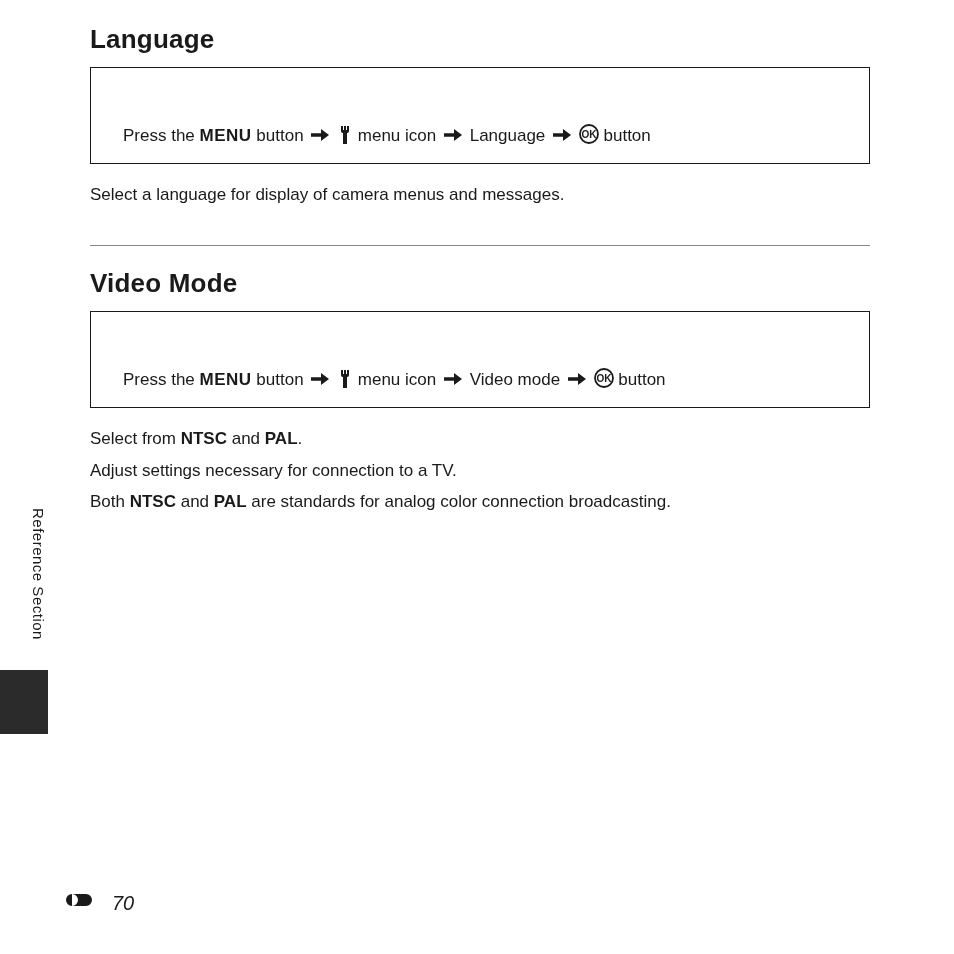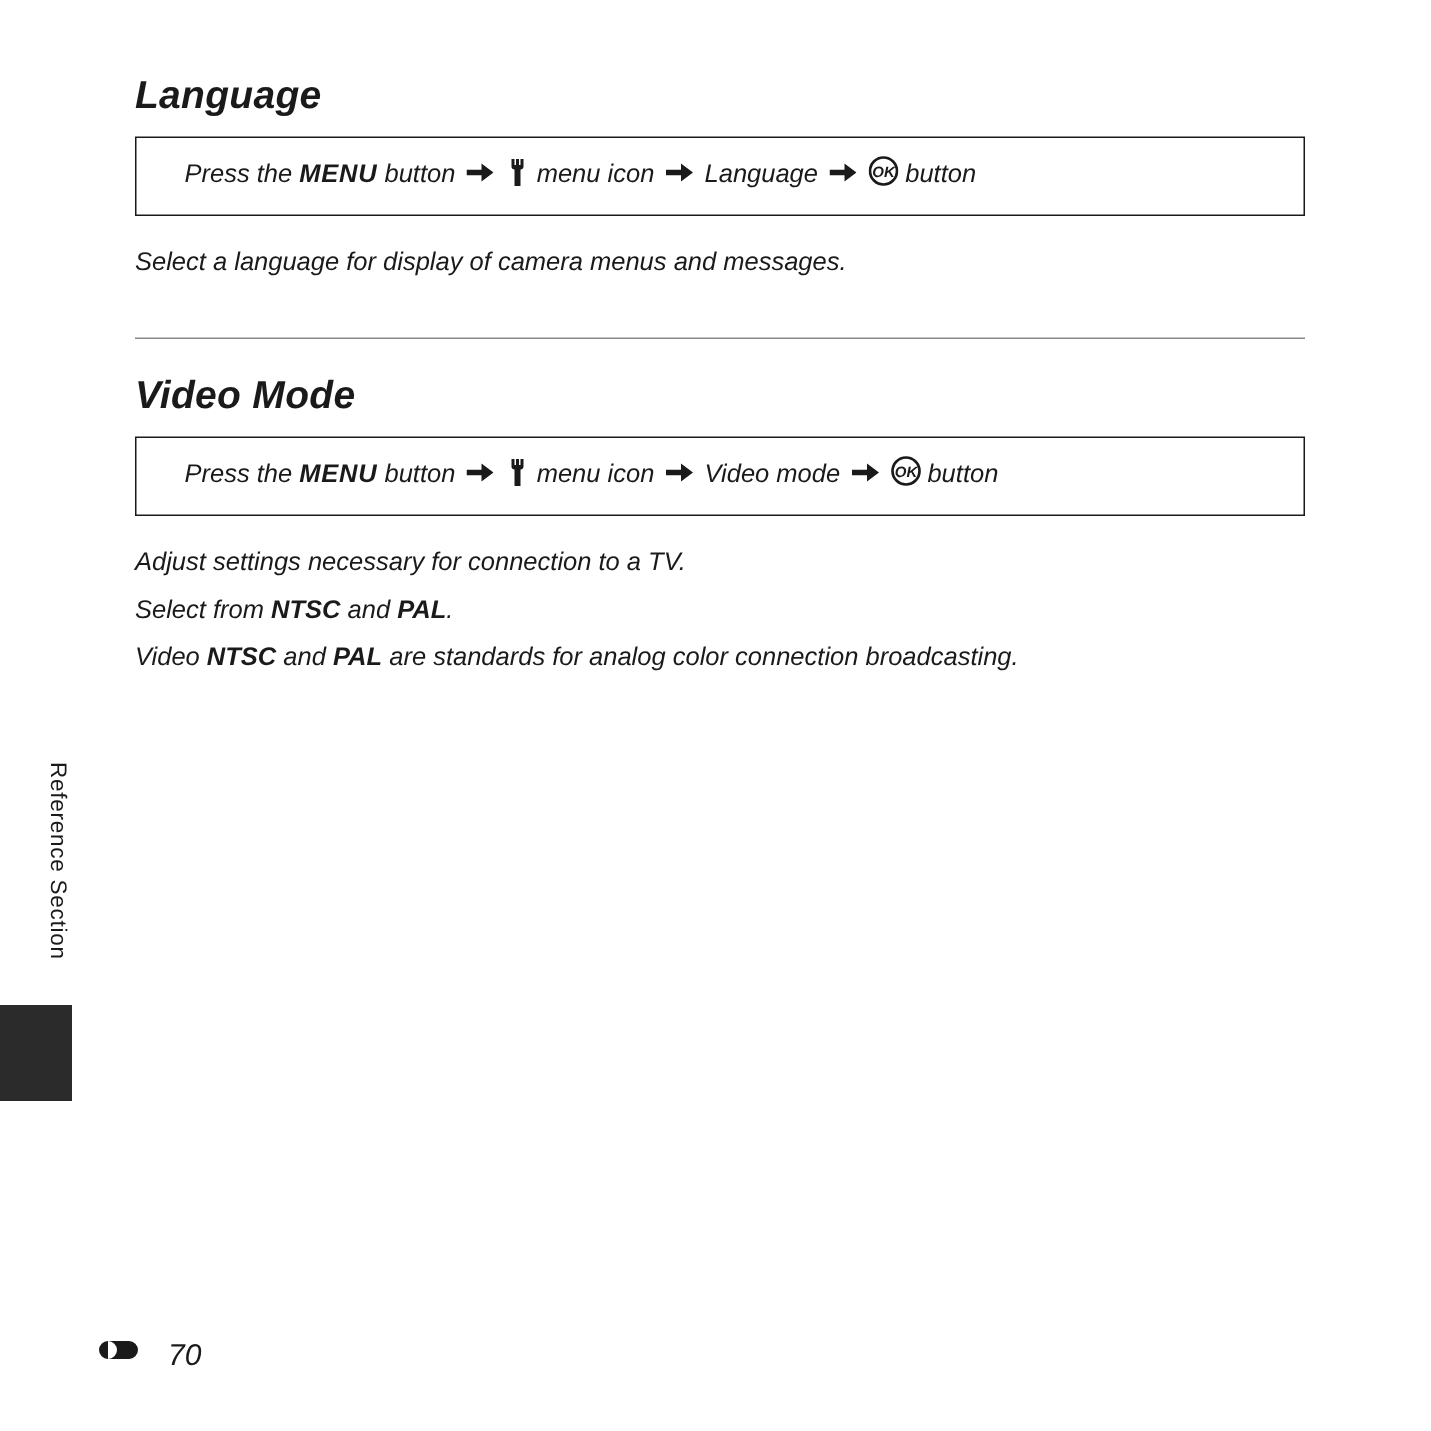--- a/index.html
+++ b/index.html
@@ -8,23 +8,22 @@
     width: 954px;
     height: 954px;
     background: #fff;
     font-family: "Segoe UI", "Helvetica Neue", Arial, sans-serif;
     color: #1a1a1a;
     position: relative;
   }
   .page {
     position: absolute;
     left: 90px;
-    top: 48px;
+    top: 24px;
     width: 780px;
-    font-style: italic;
   }
   h2.heading {
     font-size: 26px;
     font-weight: 700;
     margin: 0 0 12px 0;
     letter-spacing: 0.2px;
   }
   .nav-box {
     border: 1px solid #1a1a1a;
     padding: 12px 32px;
@@ -54,20 +53,21 @@
     padding-left: 26px;
   }
   ul.bullets li {
     font-size: 17px;
     line-height: 1.5;
   }
   
   .icon {
     display: inline-block;
     vertical-align: -3px;
+    margin-top: 44px;
   }
   .arrow {
     display: inline-block;
     vertical-align: -1px;
     margin: 0 3px;
   }
   
   .side-tab {
     position: absolute;
     left: 0;
@@ -142,26 +142,26 @@
           <path d="M0 5.2 H10 V1 L18 7 L10 13 V8.8 H0 Z" fill="#1a1a1a"></path>
         </svg></span><span> Video mode </span><span class="arrow"><svg width="18" height="14" viewBox="0 0 18 14">
           <path d="M0 5.2 H10 V1 L18 7 L10 13 V8.8 H0 Z" fill="#1a1a1a"></path>
         </svg></span>
     <span class="icon"><svg width="20" height="20" viewBox="0 0 20 20">
           <circle cx="10" cy="10" r="9" fill="none" stroke="#1a1a1a" stroke-width="1.8"></circle>
           <text x="10" y="14" text-anchor="middle" font-size="10" font-family="Arial" font-weight="700" fill="#1a1a1a">OK</text>
         </svg></span><span> button</span>
   </div>
 
-  <p class="desc">Adjust settings necessary for connection to a TV.</p>
   <p class="desc">
     <span>Select from </span><span class="bold">NTSC</span><span> and </span><span class="bold">PAL</span><span>.</span>
   </p>
+  <p class="desc">Adjust settings necessary for connection to a TV.</p>
   <p class="desc">
-    <span>Video </span><span class="bold">NTSC</span><span> and </span><span class="bold">PAL</span><span> are standards for analog color connection broadcasting.</span>
+    <span>Both </span><span class="bold">NTSC</span><span> and </span><span class="bold">PAL</span><span> are standards for analog color connection broadcasting.</span>
   </p>
 
 </div>
 
 <div class="side-label">Reference Section</div>
 <div class="side-tab"></div>
 
 <div class="page-num">
   <span class="oo-icon"><svg width="26" height="18" viewBox="0 0 26 18">
         <path d="M6 2 A6 6 0 1 0 6 14 A6 6 0 1 0 6 2 M6 2 C10 2 16 2 20 2 A6 6 0 1 1 20 14 C16 14 10 14 6 14" fill="#1a1a1a"></path>

